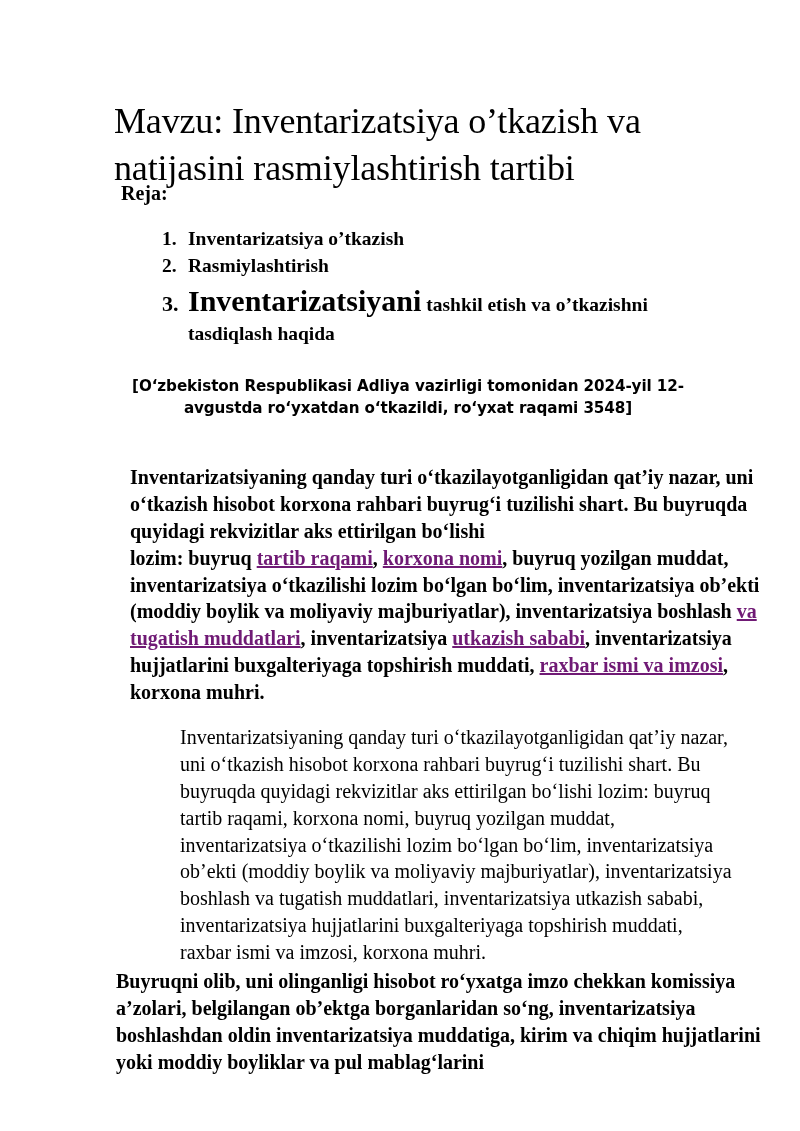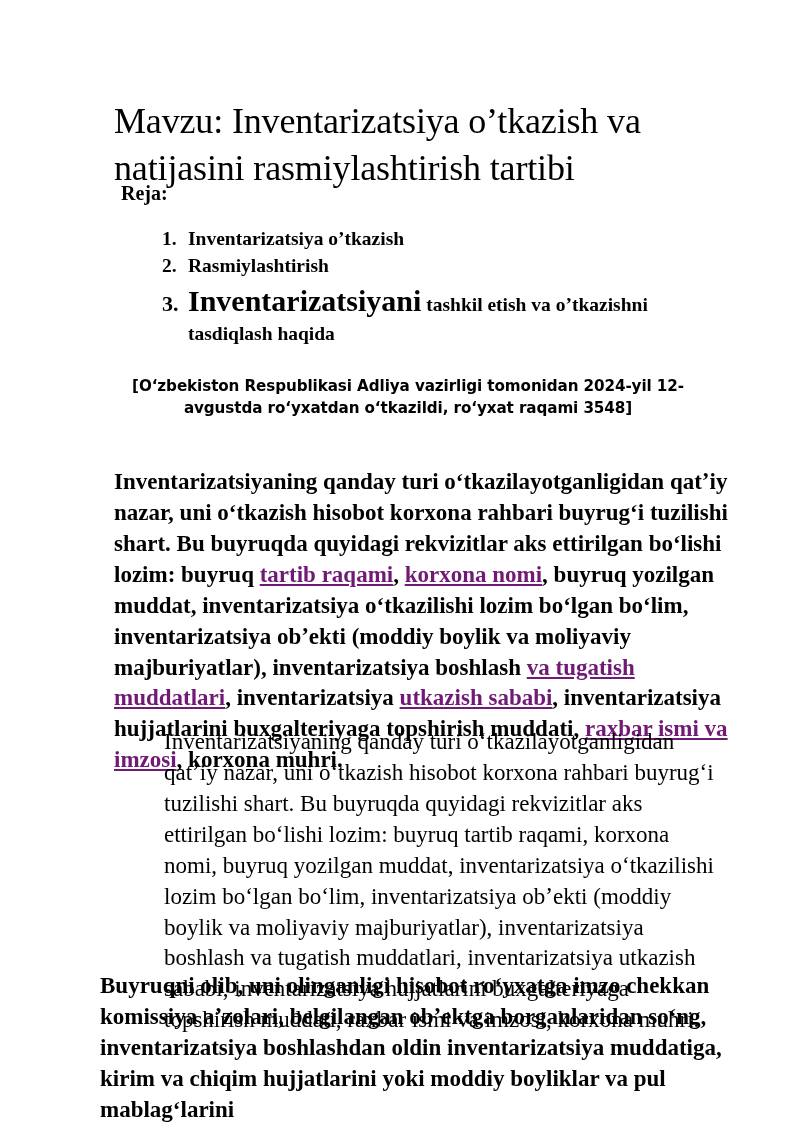--- a/index.html
+++ b/index.html
@@ -94,22 +94,23 @@
     font-size: 15.2px;
     font-weight: bold;
     line-height: 1.42;
     letter-spacing: -0.1px;
     margin-top: 28px;
   }
 
   
   .para {
     position: absolute;
-    font-size: 23px;
+    font-size: 20px;
     line-height: 1.345;
+    margin-left: 16px;
   }
   .para.bold {
     font-weight: bold;
   }
   .para-lead {
     left: 114px;
     top: 444px;
     width: 641px;
   }
   .para-indent {

